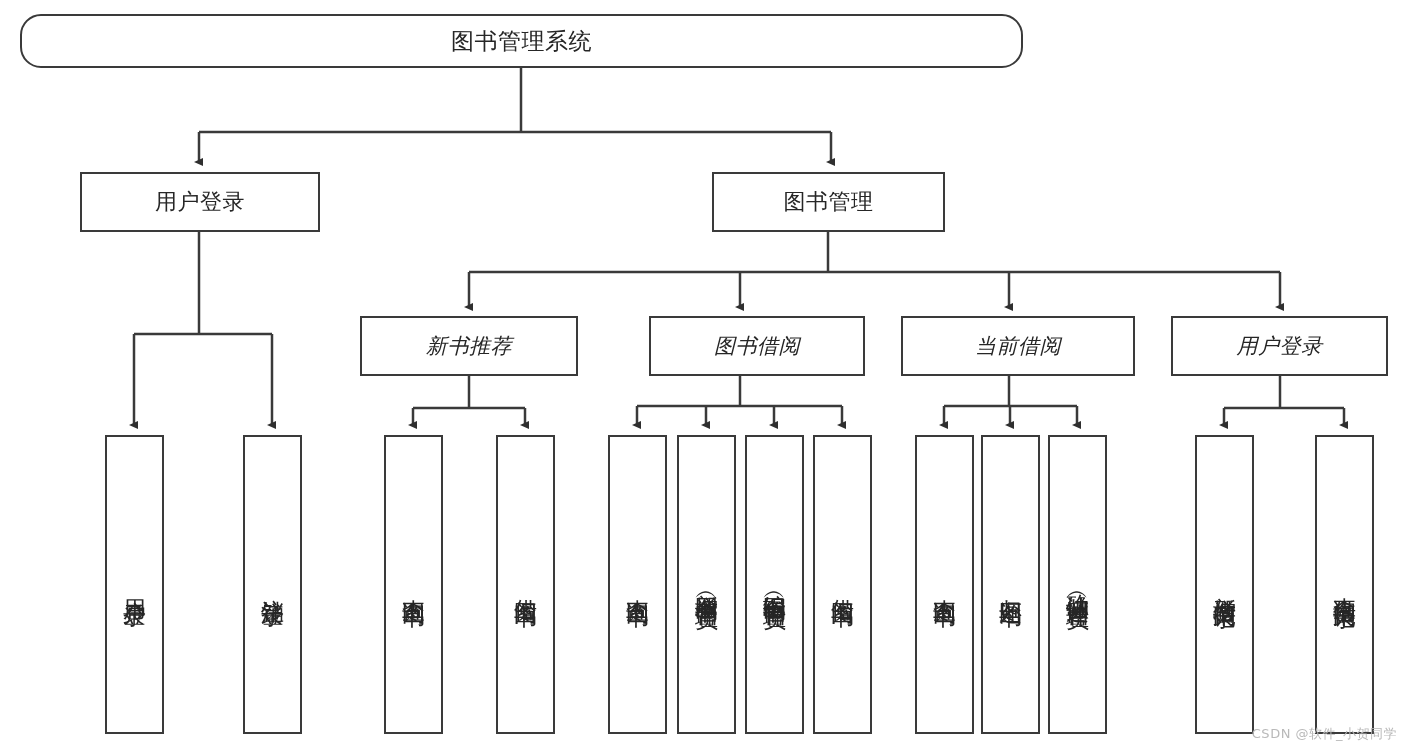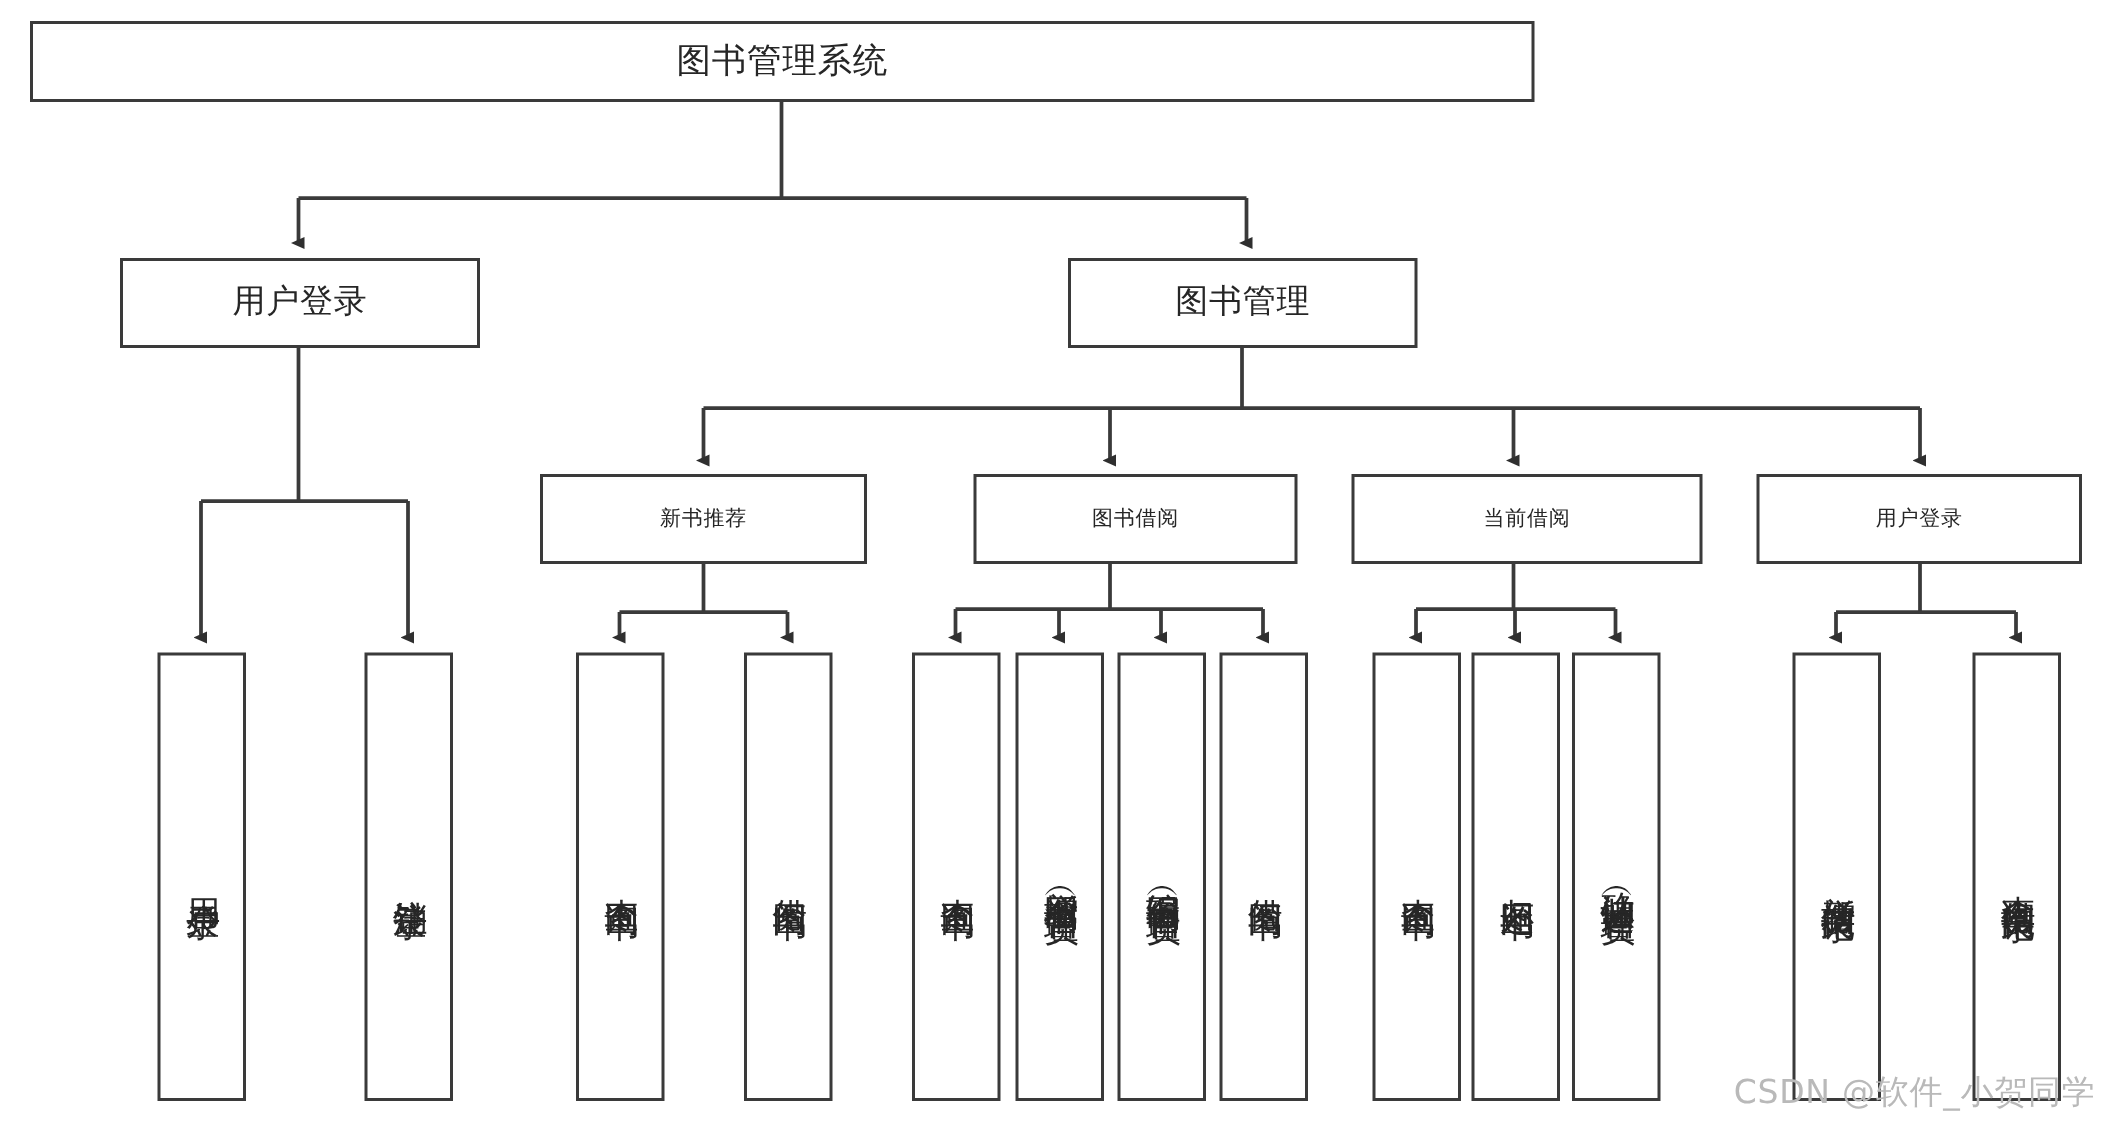--- a/index.html
+++ b/index.html
@@ -35,28 +35,28 @@
     justify-content: center;
     color: #262626;
   }
   .node .label {
     display: block;
     text-align: center;
     line-height: 1.06;
     letter-spacing: 0.5px;
   }
   
-  .n-root { left: 20px; top: 14px; width: 1003px; height: 54px; }
+  .n-root { left: 20px; top: 14px; width: 1003px; height: 54px; border-radius: 21px; }
   .n-root .label { font-size: 23px; }
   
   .n-l2 { height: 60px; }
   .n-l2 .label { font-size: 22px; }
   
   .n-l3 { height: 60px; }
-  .n-l3 .label { font-size: 14px; }
+  .n-l3 .label { font-size: 21px; font-style: italic; }
   
   .n-leaf {
     top: 435px;
     height: 299px;
     width: 59px;
     align-items: center;
     justify-content: center;
   }
   .n-leaf .label {
     writing-mode: vertical-rl;
@@ -64,21 +64,21 @@
     font-size: 23px;
     line-height: 1.18;
     letter-spacing: 2px;
     white-space: nowrap;
     max-height: 280px;
   }
   .watermark {
     position: absolute;
     right: 8px;
     bottom: 4px;
-    font-size: 22px;
+    font-size: 13px;
     color: #b9b9b9;
     letter-spacing: 0.5px;
     white-space: nowrap;
   }
 </style>
 </head>
 <body>
 
 <div id="canvas">
 

